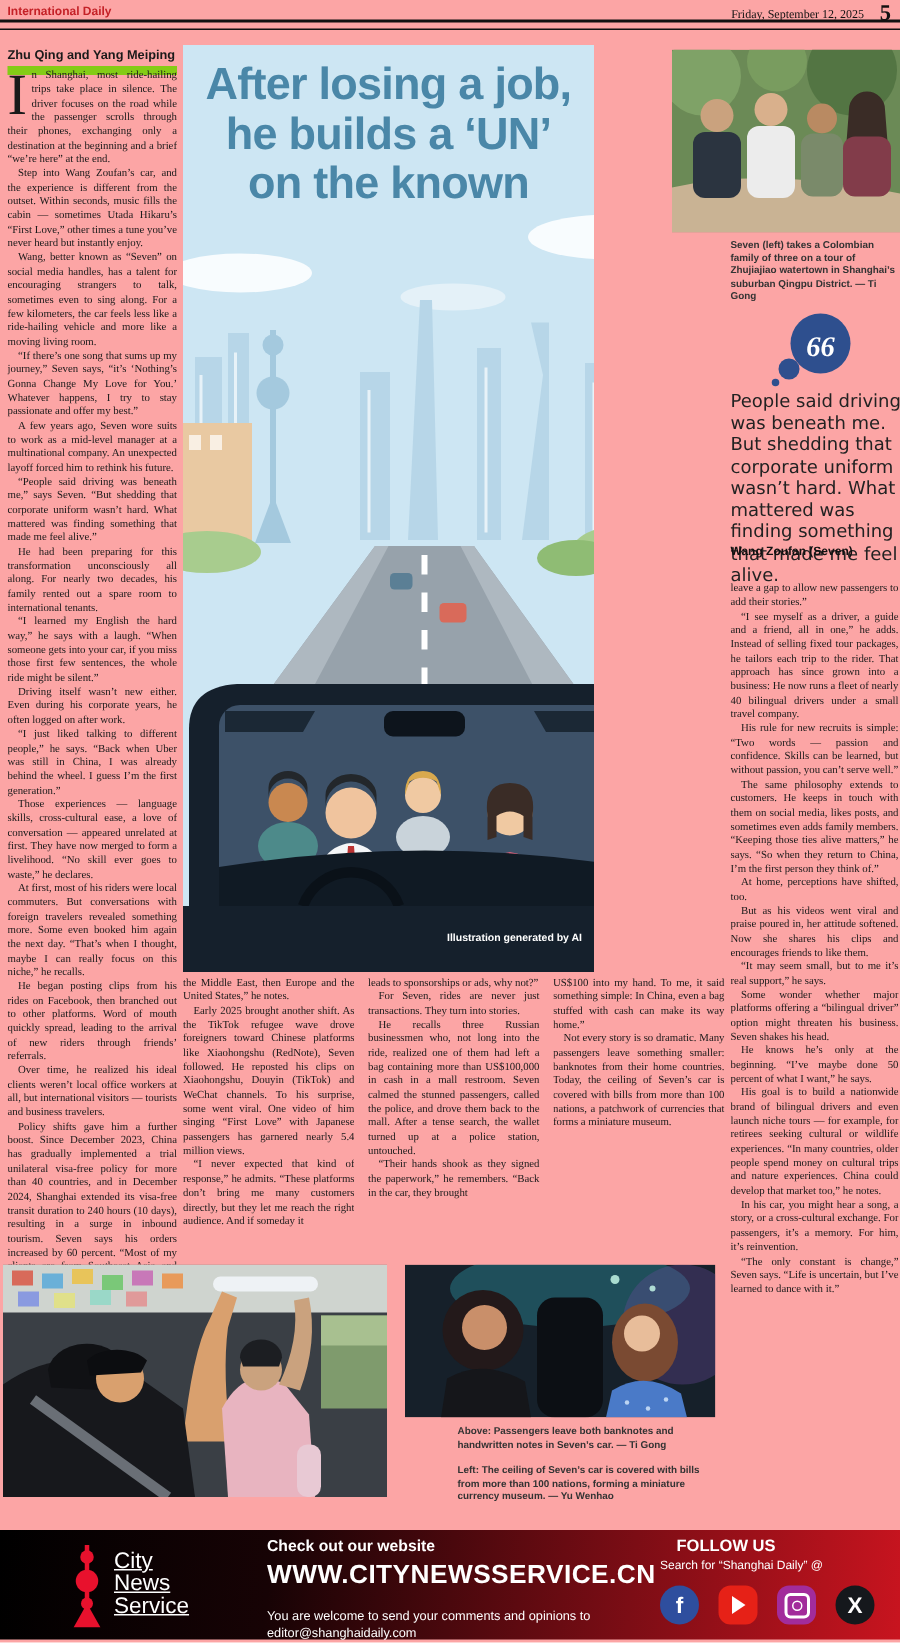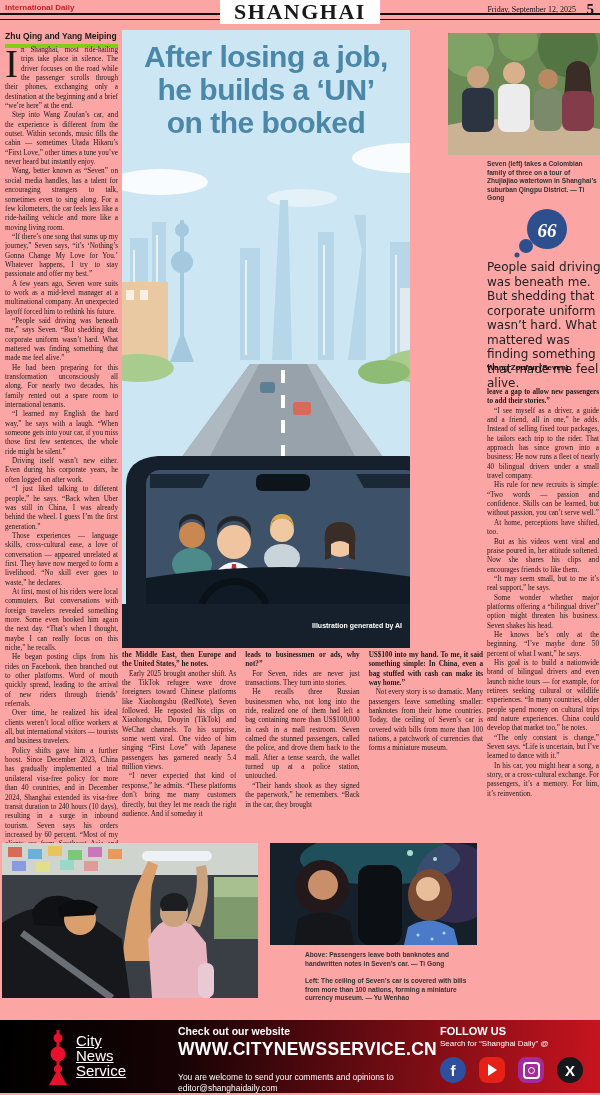--- a/index.html
+++ b/index.html
@@ -10,33 +10,33 @@
   
   .masthead{left:5px;top:3px;font:bold 8px/10px "Liberation Sans",sans-serif;color:#c42127;}
   .header-rules{left:0;right:0;top:13px;height:4px;border-top:2px solid #111;border-bottom:1px solid #111;}
   .section-title{left:50%;top:0;transform:translateX(-50%);background:#fff;padding:0 14px;
       font:bold 22px/24px "Liberation Serif",serif;letter-spacing:1.5px;z-index:3;}
   .header-date{right:24px;top:5px;font:8px/9px "Liberation Serif",serif;color:#111;}
   .page-num{right:6px;top:1px;font:bold 15px/16px "Liberation Serif",serif;color:#111;}
 
   
   .byline{left:5px;top:31px;width:113px;font:bold 8.5px/10px "Liberation Sans",sans-serif;
-      padding-bottom:3px;border-bottom:4px solid #84cc16;}
+      padding-bottom:3px;border-bottom:6px solid #84cc16;}
   .textcol{font-size:7.2px;line-height:9.35px;text-align:justify;overflow:hidden;}
   .textcol p{margin:0;text-indent:7px;}
   .textcol p.lead{text-indent:0;}
-  .textcol.cont p:first-child{text-indent:0;font-weight:bold;}
+  .textcol.cont p:first-child{text-indent:0;}
   .col1{left:5px;top:46px;width:113px;height:797px;}
   .dropcap{float:left;font-size:39px;line-height:32px;padding:2px 3px 0 0;font-family:"Liberation Serif",serif;}
   .cols-bottom{left:122px;top:651px;width:361px;height:191px;display:flex;gap:9px;}
   .cols-bottom .textcol{flex:1;height:191px;}
   .col5{left:487px;top:388px;width:112px;height:622px;}
 
   
-  .illustration{left:122px;top:30px;width:274px;height:618px;background:#cde6f3;overflow:hidden;padding-left:14px;}
+  .illustration{left:122px;top:30px;width:274px;height:618px;background:#cde6f3;overflow:hidden;}
   .headline{position:absolute;left:0;top:10px;width:100%;text-align:center;
       font:bold 30px/33px "Liberation Sans",sans-serif;letter-spacing:-0.5px;color:#4a87a8;z-index:2;}
   .illu-credit{position:absolute;right:8px;bottom:18px;font:bold 7px/8px "Liberation Sans",sans-serif;color:#fff;z-index:2;}
 
   
   .rail-photo{left:448px;top:33px;width:152px;height:122px;overflow:hidden;}
   .caption{font:bold 6.6px/8.6px "Liberation Sans",sans-serif;color:#333;}
   .rail-caption{left:487px;top:160px;width:112px;}
   .quote-icon{left:514px;top:208px;width:56px;height:50px;}
   .pull-quote{left:487px;top:260px;width:115px;font:12px/14.5px "DejaVu Sans",sans-serif;color:#222;}
@@ -51,55 +51,54 @@
   
   .footer{left:0;top:1020px;width:600px;height:73px;
       background:linear-gradient(95deg,#000 0%,#170305 30%,#7c0d15 70%,#c8141f 100%);color:#fff;}
   .footer-logo{position:absolute;left:46px;top:9px;display:flex;gap:6px;align-items:flex-start;text-decoration:underline;}
   .footer-logo-text{font:15px/15px "Liberation Sans",sans-serif;color:#fff;margin-top:4px;}
   .footer-center{position:absolute;left:178px;top:5px;width:250px;}
   .footer-tagline{font:bold 10.5px/13px "Liberation Sans",sans-serif;}
   .footer-site{font:bold 17.5px/21px "Liberation Sans",sans-serif;letter-spacing:0.3px;margin:1px 0 12px;}
   .footer-contact{font:8.5px/11px "Liberation Sans",sans-serif;width:225px;}
   .footer-right{position:absolute;left:440px;top:4px;}
-  .follow{font:bold 11px/14px "Liberation Sans",sans-serif;}
+  .follow{font:bold 11px/14px "Liberation Sans",sans-serif;margin-left:11px;}
   .search-hint{font:8px/11px "Liberation Sans",sans-serif;}
   .social-row{display:flex;gap:13px;margin-top:8px;}
   .sicon{width:26px;height:26px;border-radius:8px;display:flex;align-items:center;justify-content:center;
       font:bold 15px/15px "Liberation Sans",sans-serif;color:#fff;}
   .fb{background:#2e4e9e;border-radius:13px;}
   .yt{background:#e62117;}
   .ig{background:#a22c9b;}
   .xx{background:#15181c;border-radius:13px;}
   .yt-tri{width:0;height:0;border-left:9px solid #fff;border-top:6px solid transparent;border-bottom:6px solid transparent;}
   .ig-glyph{width:13px;height:13px;border:2px solid #fff;border-radius:4px;position:relative;}
   .ig-glyph::after{content:"";position:absolute;left:3px;top:3px;width:5px;height:5px;border:1.5px solid #fff;border-radius:50%;}
 </style>
 </head>
 <body>
 
 <div class="page">
 
   <div class="abs masthead">International Daily</div>
   <div class="abs header-rules"></div>
-  <div class="abs section-title">SHANGHAI</div>
   <div class="abs header-date">Friday, September 12, 2025</div>
   <div class="abs page-num">5</div>
 
   <div class="abs byline">Zhu Qing and Yang Meiping</div>
   <div class="abs textcol col1">
     <p class="lead"><span class="dropcap">I</span><span>n Shanghai, most ride-hailing trips take place in silence. The driver focuses on the road while the passenger scrolls through their phones, exchanging only a destination at the beginning and a brief “we’re here” at the end.</span></p>
     <span><p>Step into Wang Zoufan’s car, and the experience is different from the outset. Within seconds, music fills the cabin — sometimes Utada Hikaru’s “First Love,” other times a tune you’ve never heard but instantly enjoy.</p><p>Wang, better known as “Seven” on social media handles, has a talent for encouraging strangers to talk, sometimes even to sing along. For a few kilometers, the car feels less like a ride-hailing vehicle and more like a moving living room.</p><p>“If there’s one song that sums up my journey,” Seven says, “it’s ‘Nothing’s Gonna Change My Love for You.’ Whatever happens, I try to stay passionate and offer my best.”</p><p>A few years ago, Seven wore suits to work as a mid-level manager at a multinational company. An unexpected layoff forced him to rethink his future.</p><p>“People said driving was beneath me,” says Seven. “But shedding that corporate uniform wasn’t hard. What mattered was finding something that made me feel alive.”</p><p>He had been preparing for this transformation unconsciously all along. For nearly two decades, his family rented out a spare room to international tenants.</p><p>“I learned my English the hard way,” he says with a laugh. “When someone gets into your car, if you miss those first few sentences, the whole ride might be silent.”</p><p>Driving itself wasn’t new either. Even during his corporate years, he often logged on after work.</p><p>“I just liked talking to different people,” he says. “Back when Uber was still in China, I was already behind the wheel. I guess I’m the first generation.”</p><p>Those experiences — language skills, cross-cultural ease, a love of conversation — appeared unrelated at first. They have now merged to form a livelihood. “No skill ever goes to waste,” he declares.</p><p>At first, most of his riders were local commuters. But conversations with foreign travelers revealed something more. Some even booked him again the next day. “That’s when I thought, maybe I can really focus on this niche,” he recalls.</p><p>He began posting clips from his rides on Facebook, then branched out to other platforms. Word of mouth quickly spread, leading to the arrival of new riders through friends’ referrals.</p><p>Over time, he realized his ideal clients weren’t local office workers at all, but international visitors — tourists and business travelers.</p><p>Policy shifts gave him a further boost. Since December 2023, China has gradually implemented a trial unilateral visa-free policy for more than 40 countries, and in December 2024, Shanghai extended its visa-free transit duration to 240 hours (10 days), resulting in a surge in inbound tourism. Seven says his orders increased by 60 percent. “Most of my clients are from Southeast Asia and Russia, followed by</p></span>
   </div>
 
   <div class="abs illustration">
     <div class="headline">
       <div>After losing a job,</div>
       <div>he builds a ‘UN’</div>
-      <div>on the booked</div>
+      <div>on the known</div>
     </div>
     <svg width="322" height="618" viewBox="0 0 322 618" style="position:absolute;left:0;top:0;">
       <rect width="322" height="618" fill="#cde6f3"></rect>
       <ellipse cx="38" cy="152" rx="48" ry="13" fill="#ffffff" opacity="0.85"></ellipse>
       <ellipse cx="285" cy="128" rx="55" ry="15" fill="#ffffff" opacity="0.85"></ellipse>
       <ellipse cx="180" cy="168" rx="35" ry="9" fill="#e4f1f8"></ellipse>
 
       <g fill="#b7d6e8">
         <rect x="8" y="208" width="18" height="122"></rect>
         <rect x="30" y="192" width="14" height="138"></rect>
@@ -167,21 +166,21 @@
     <div class="illu-credit">Illustration generated by AI</div>
   </div>
 
   <div class="abs cols-bottom">
     <div class="textcol cont">
         <p>the Middle East, then Europe and the United States,” he notes.</p>
         <p>Early 2025 brought another shift. As the TikTok refugee wave drove foreigners toward Chinese platforms like Xiaohongshu (RedNote), Seven followed. He reposted his clips on Xiaohongshu, Douyin (TikTok) and WeChat channels. To his surprise, some went viral. One video of him singing “First Love” with Japanese passengers has garnered nearly 5.4 million views.</p>
         <p>“I never expected that kind of response,” he admits. “These platforms don’t bring me many customers directly, but they let me reach the right audience. And if someday it</p>
       </div>
     <div class="textcol cont">
-        <p>leads to businessmen or ads, why not?”</p>
+        <p>leads to sponsorships or ads, why not?”</p>
         <p>For Seven, rides are never just transactions. They turn into stories.</p>
         <p>He recalls three Russian businessmen who, not long into the ride, realized one of them had left a bag containing more than US$100,000 in cash in a mall restroom. Seven calmed the stunned passengers, called the police, and drove them back to the mall. After a tense search, the wallet turned up at a police station, untouched.</p>
         <p>“Their hands shook as they signed the paperwork,” he remembers. “Back in the car, they brought</p>
       </div>
     <div class="textcol cont">
         <p>US$100 into my hand. To me, it said something simple: In China, even a bag stuffed with cash can make its way home.”</p>
         <p>Not every story is so dramatic. Many passengers leave something smaller: banknotes from their home countries. Today, the ceiling of Seven’s car is covered with bills from more than 100 nations, a patchwork of currencies that forms a miniature museum.</p>
       </div>
   </div>
 
@@ -213,28 +212,29 @@
       <text x="33" y="29" text-anchor="middle" font-family="Liberation Serif, serif" font-style="italic" font-weight="bold" font-size="19" fill="#ffffff">66</text>
     </svg>
   </div>
   <div class="abs pull-quote">People said driving was beneath me. But shedding that corporate uniform wasn’t hard. What mattered was finding something that made me feel alive.</div>
   <div class="abs quote-attr">Wang Zoufan (Seven)</div>
 
   <div class="abs textcol cont col5">
       <p>leave a gap to allow new passengers to add their stories.”</p>
       <p>“I see myself as a driver, a guide and a friend, all in one,” he adds. Instead of selling fixed tour packages, he tailors each trip to the rider. That approach has since grown into a business: He now runs a fleet of nearly 40 bilingual drivers under a small travel company.</p>
       <p>His rule for new recruits is simple: “Two words — passion and confidence. Skills can be learned, but without passion, you can’t serve well.”</p>
+      <p>The same philosophy extends to customers. He keeps in touch with them on social media, likes posts, and sometimes even adds family members. “Keeping those ties alive matters,” he says. “So when they return to China, I’m the first person they think of.”</p>
       <p>At home, perceptions have shifted, too.</p>
       <p>But as his videos went viral and praise poured in, her attitude softened. Now she shares his clips and encourages friends to like them.</p>
       <p>“It may seem small, but to me it’s real support,” he says.</p>
       <p>Some wonder whether major platforms offering a “bilingual driver” option might threaten his business. Seven shakes his head.</p>
       <p>He knows he’s only at the beginning. “I’ve maybe done 50 percent of what I want,” he says.</p>
       <p>His goal is to build a nationwide brand of bilingual drivers and even launch niche tours — for example, for retirees seeking cultural or wildlife experiences. “In many countries, older people spend money on cultural trips and nature experiences. China could develop that market too,” he notes.</p>
+      <p>In his car, you might hear a song, a story, or a cross-cultural exchange. For passengers, it’s a memory. For him, it’s reinvention.</p>
       <p>“The only constant is change,” Seven says. “Life is uncertain, but I’ve learned to dance with it.”</p>
-      <p>In his car, you might hear a song, a story, or a cross-cultural exchange. For passengers, it’s a memory. For him, it’s reinvention.</p>
     </div>
 
   <div class="abs photo-bl">
     <svg width="256" height="155" viewBox="0 0 256 155">
       <rect width="256" height="155" fill="#3a3f45"></rect>
       <rect width="256" height="32" fill="#cfd4cf"></rect>
       <g>
         <rect x="6" y="4" width="14" height="10" fill="#d86a5a"></rect>
           <rect x="26" y="6" width="14" height="10" fill="#6ab0d8"></rect>
         <rect x="46" y="3" width="14" height="10" fill="#e8c45a"></rect>

